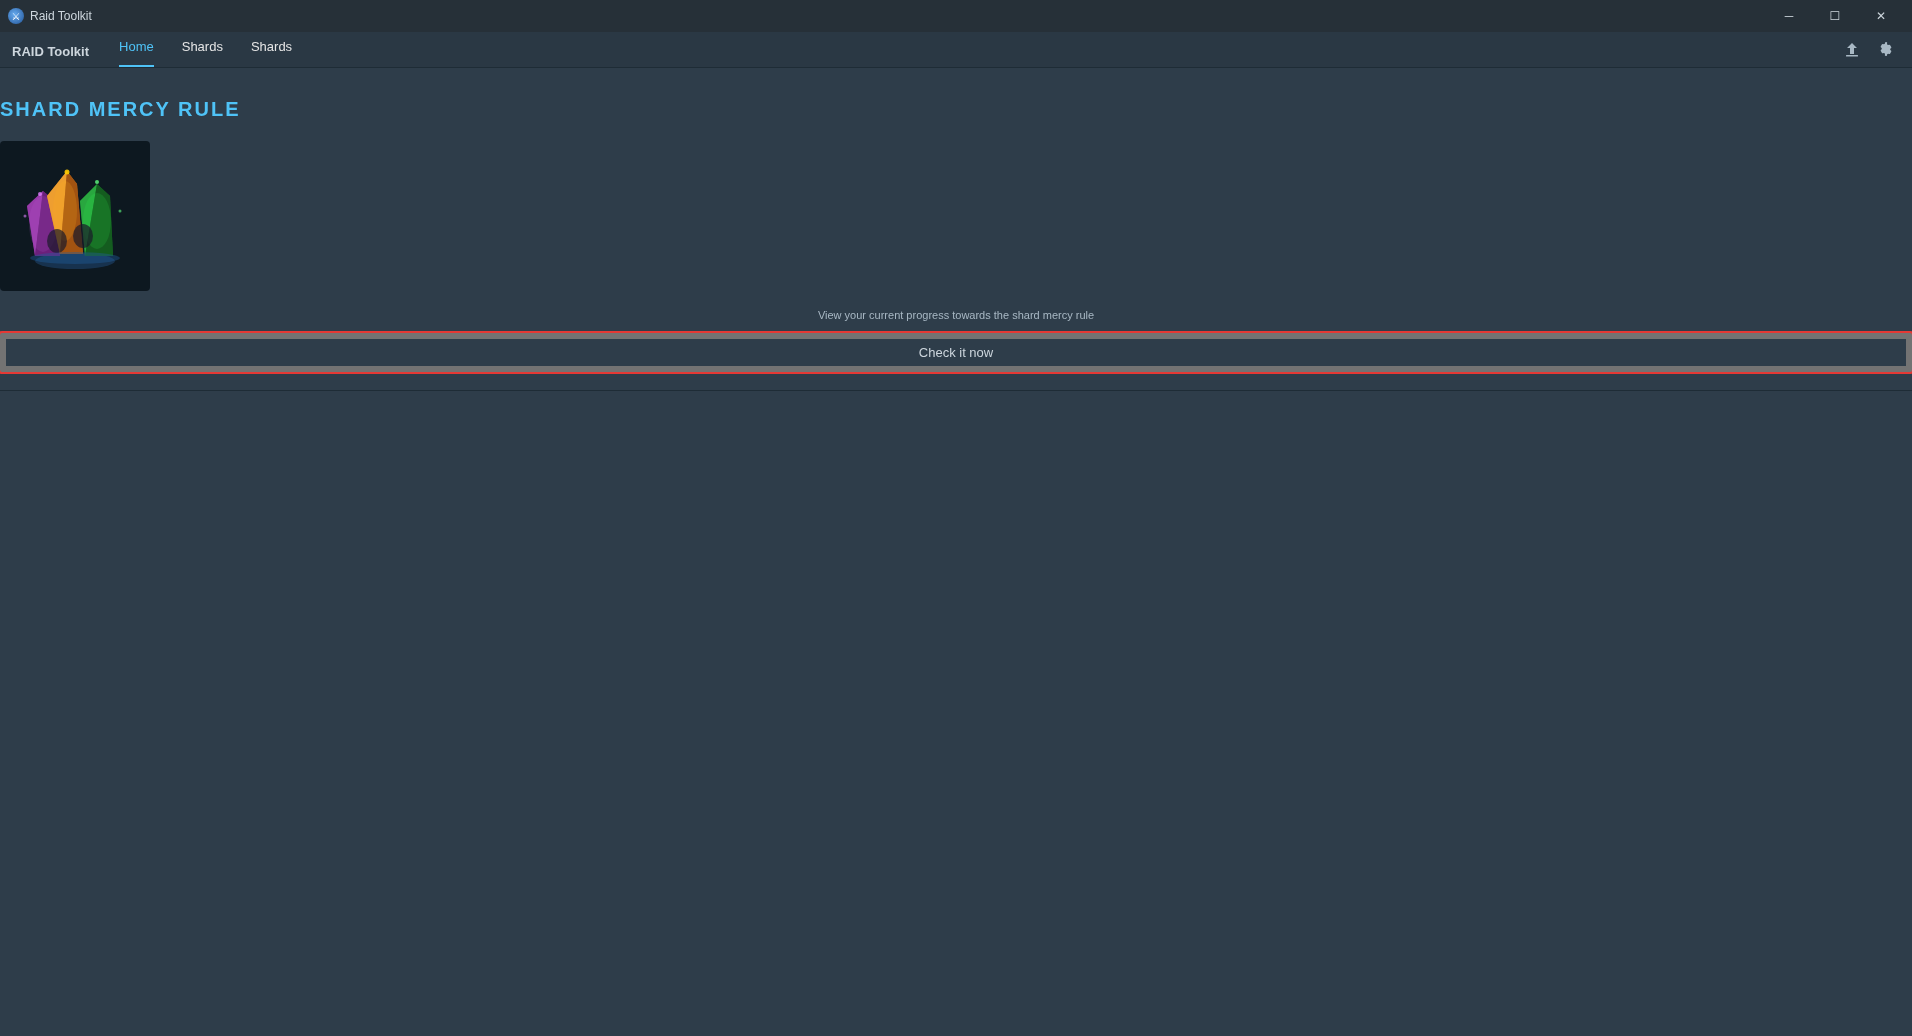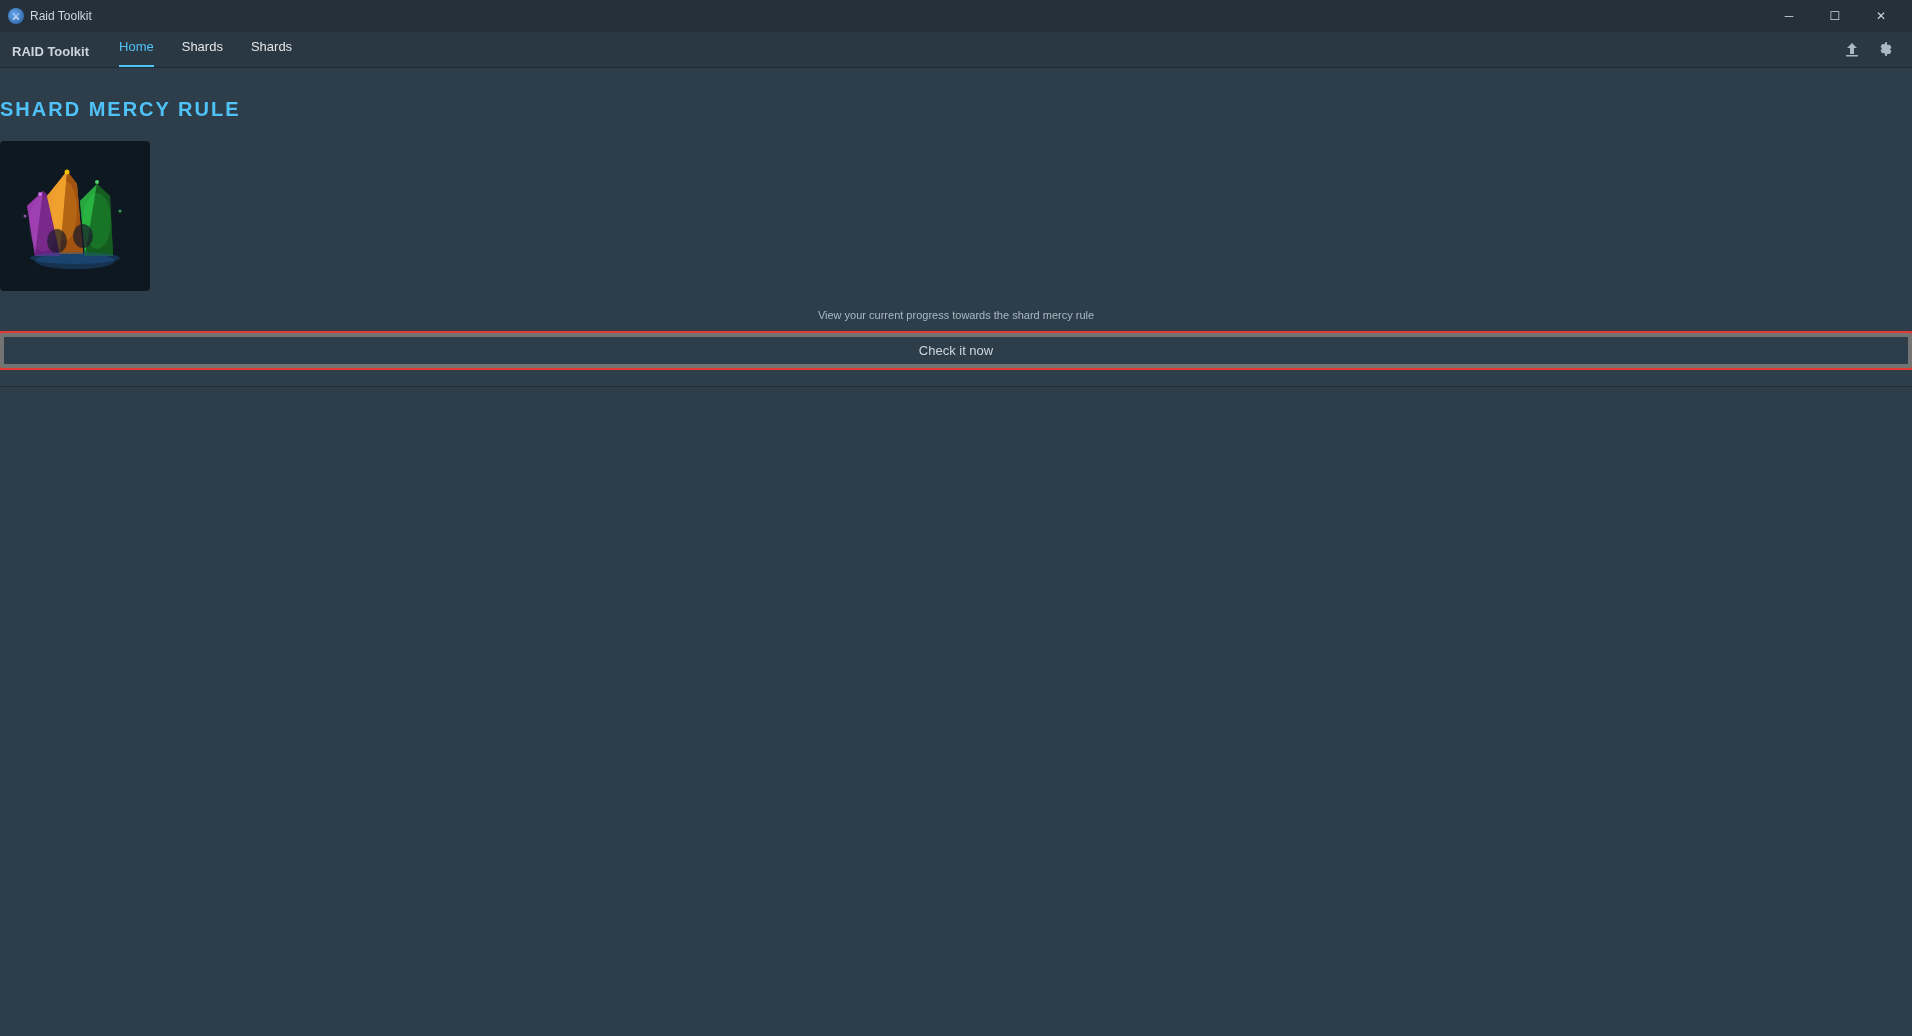--- a/index.html
+++ b/index.html
@@ -180,21 +180,21 @@
       font-size: 11px;
       color: #a8b8c4;
       margin-bottom: 12px;
       text-align: center;
     }
 
     .check-now-btn {
       padding: 6px 20px;
       background-color: #2e3d4a;
       color: #cdd6dd;
-      border: 4px solid #737373;
+      border: 6px solid #737373;
       font-size: 13px;
       cursor: pointer;
       outline: none;
       border-radius: 2px;
       box-shadow: 0 0 0 2px #e53935;
     }
 
     
     .separator {
       width: 100%;

